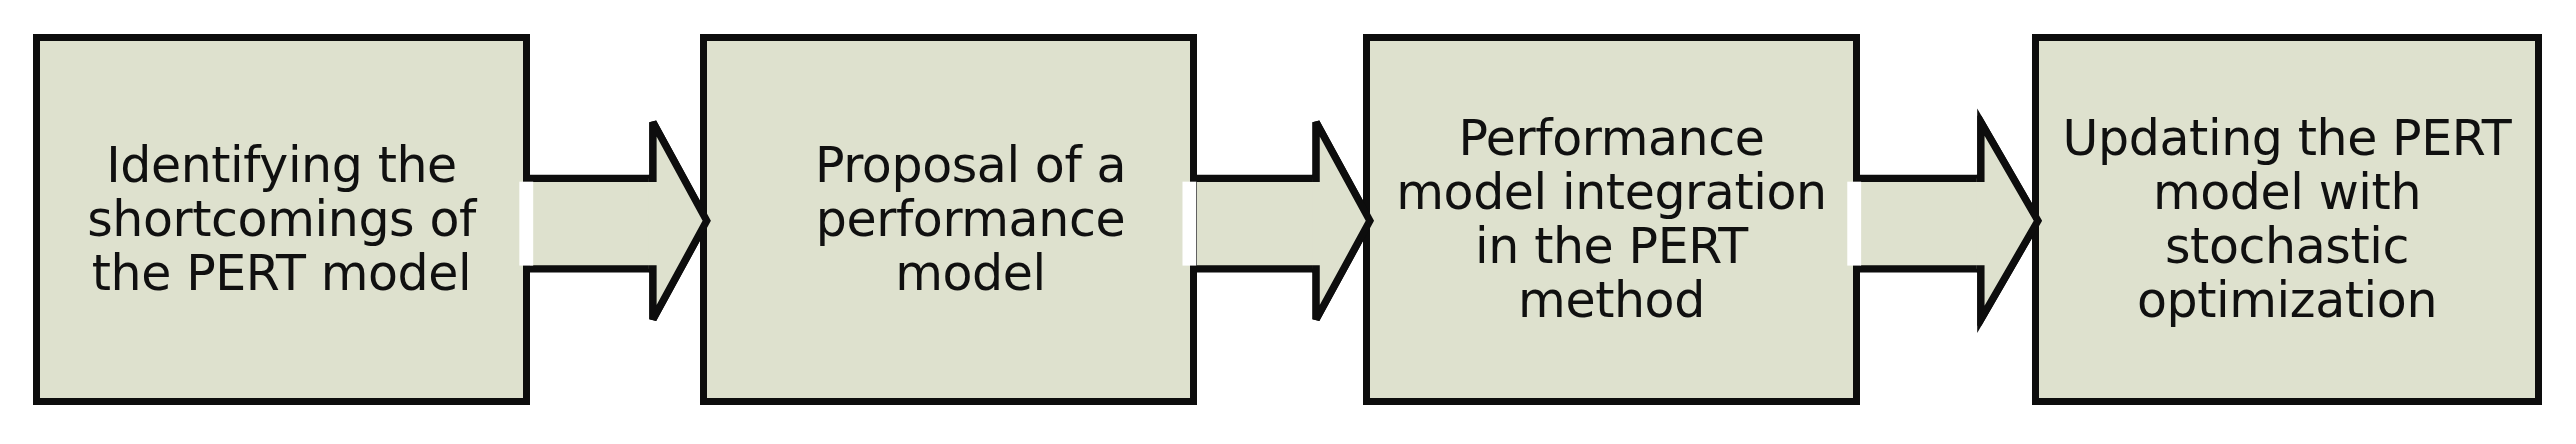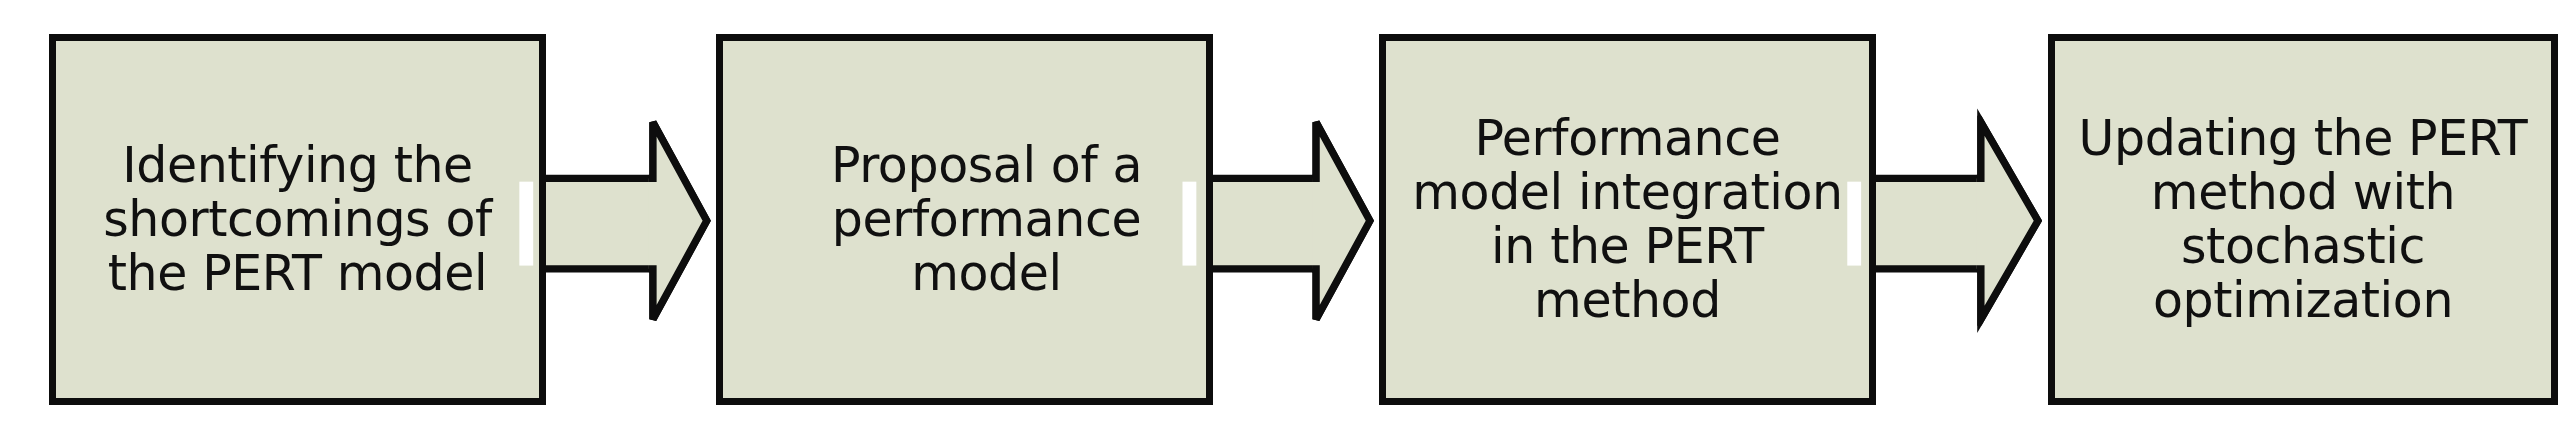--- a/index.html
+++ b/index.html
@@ -27,21 +27,20 @@
   }
   .node-box {
     position: absolute;
     box-sizing: border-box;
     background: #dee1ce;
     border: 7.3px solid #0d0d0d;
     display: flex;
     align-items: center;
     justify-content: center;
     z-index: 3;
-    margin-left: 16px;
   }
   .node-label {
     font-family: "DejaVu Sans", sans-serif;
     font-size: 49px;
     line-height: 54px;
     color: #101010;
     text-align: center;
     white-space: pre-line;
     letter-spacing: -0.4px;
     font-weight: 400;
@@ -75,21 +74,21 @@
 
   <div class="node-box" style="left: 1363px; top: 34px; width: 497px; height: 371px; background: rgb(222, 225, 206); border-color: rgb(13, 13, 13);">
     <div class="node-label" style="color: rgb(16, 16, 16);">Performance
 model integration
 in the PERT
 method</div>
   </div>
 
   <div class="node-box" style="left: 2032px; top: 34px; width: 510px; height: 371px; background: rgb(222, 225, 206); border-color: rgb(13, 13, 13);">
     <div class="node-label" style="color: rgb(16, 16, 16);">Updating the PERT
-method with
+model with
 stochastic
 optimization</div>
   </div>
 
   <svg id="flow-svg-top" class="arrow-layer-top" style="position:absolute;left:0;top:0;width:2576px;height:444px;" viewBox="0 0 3159 545" xmlns="http://www.w3.org/2000/svg">
       <clipPath id="clip-1">
         <rect x="795" y="142" width="80" height="258"></rect>
       </clipPath>
       <path d="M 600 219 L 800 219 L 800 150 L 866 271 L 800 392 L 800 330 L 600 330 Z" fill="#dee1ce" stroke="#0d0d0d" stroke-width="9" stroke-linejoin="miter" clip-path="url(#clip-1)"></path>
       <rect x="636" y="223" width="17" height="103" fill="#ffffff"></rect>

